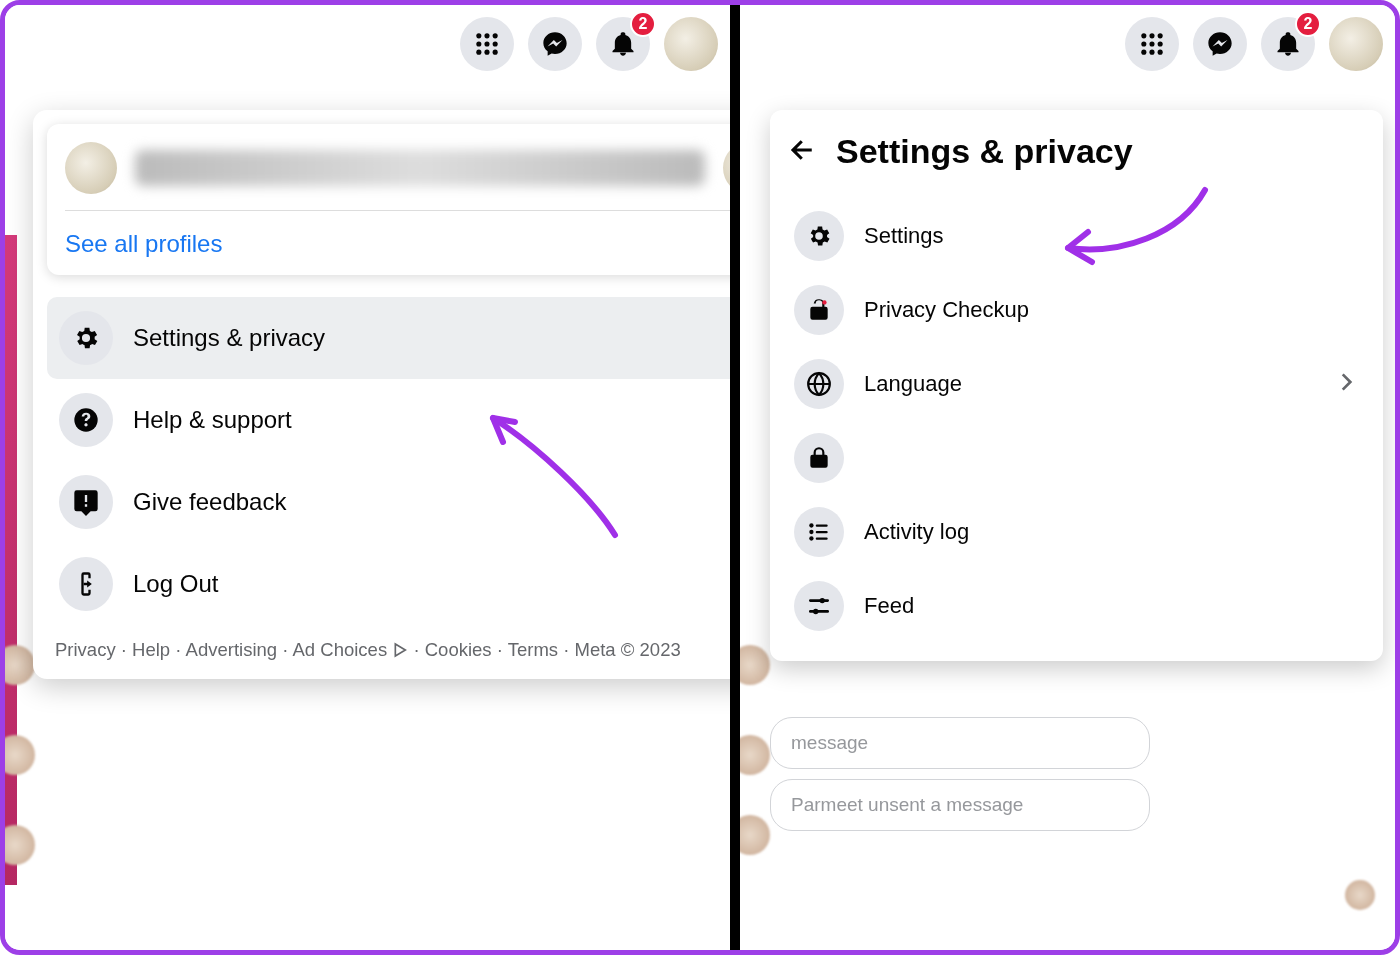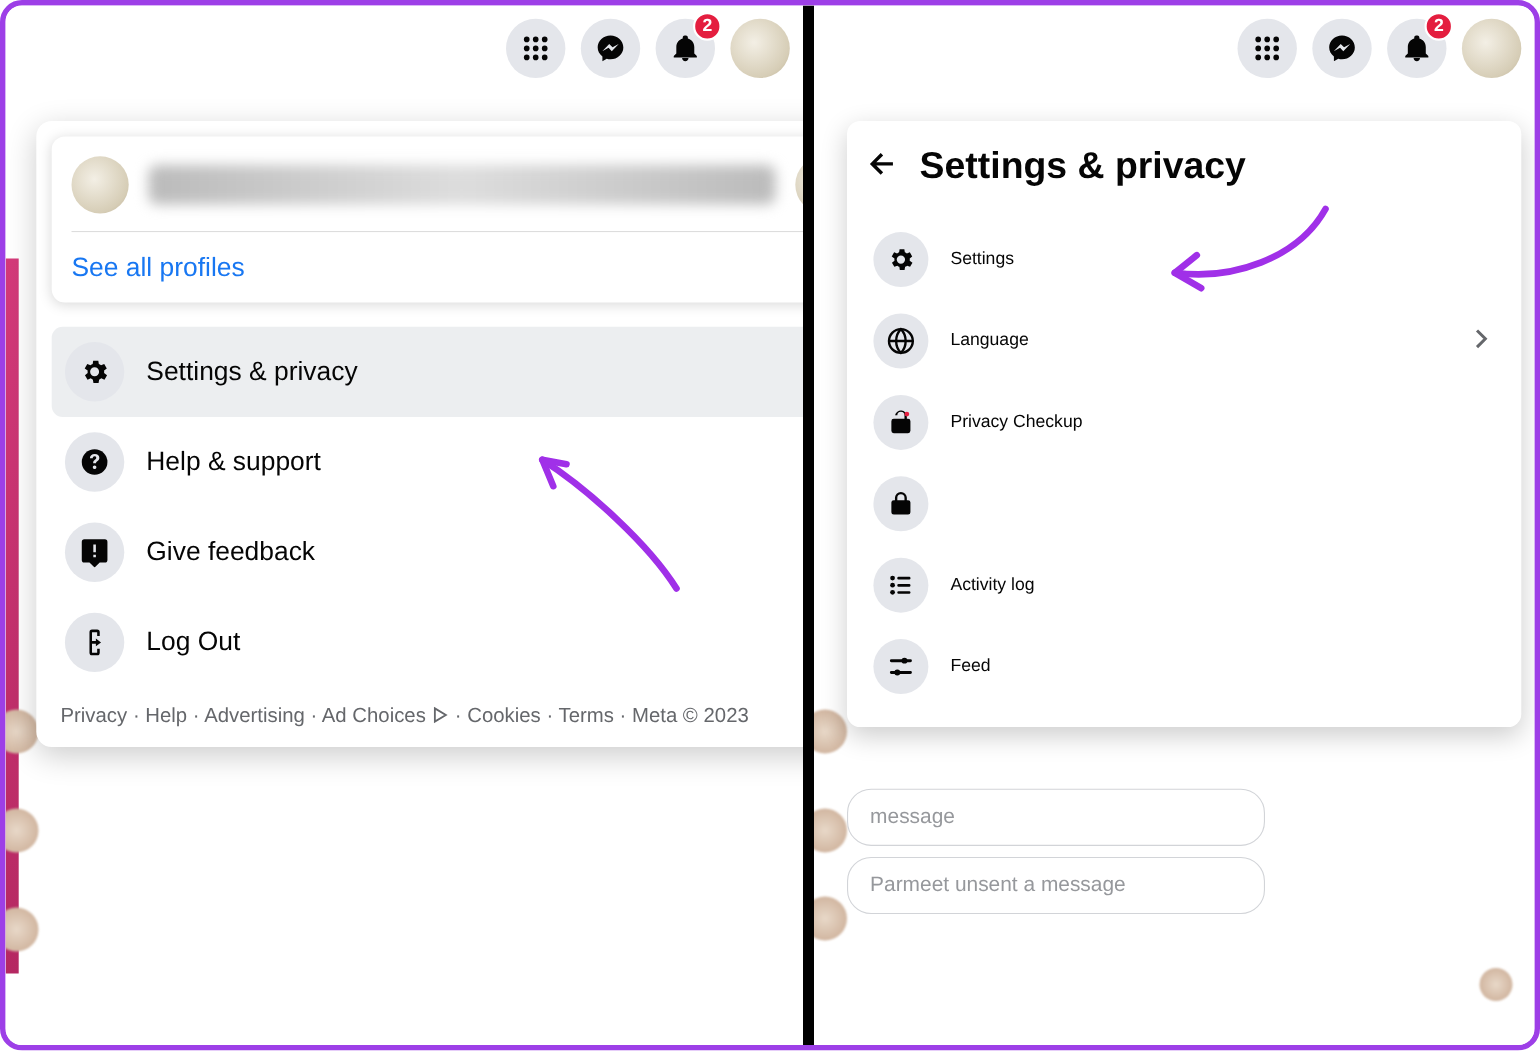--- a/index.html
+++ b/index.html
@@ -147,21 +147,21 @@
   .menu-item2 {
     display:flex; align-items:center; gap:20px;
     padding: 12px 6px;
   }
   .menu-icon2 {
     width:50px; height:50px; border-radius:50%;
     background:#e4e6eb;
     display:flex;align-items:center;justify-content:center;
   }
   .menu-icon2 svg { width:26px; height:26px; fill:#050505; }
-  .menu-label2 { flex:1; font-size:16px; font-weight:500; color:#050505; }
+  .menu-label2 { flex:1; font-size:22px; font-weight:500; color:#050505; }
   
   .bg-chat {
     position:absolute;
     left: 30px;
     top: 680px;
     width: 380px;
     margin-top: 32px;
   }
   .bubble {
     border:1.5px solid #d2d4d8;
@@ -352,37 +352,37 @@
             <div class="menu-icon2">
               <svg viewBox="0 0 24 24">
                 <path d="M19.4 13a7.8 7.8 0 000-2l2.1-1.6-2-3.5-2.5 1a7.6 7.6 0 00-1.7-1l-.4-2.6h-4l-.4 2.6a7.6 7.6 0 00-1.7 1l-2.5-1-2 3.5L6.6 11a7.8 7.8 0 000 2l-2.1 1.6 2 3.5 2.5-1c.5.4 1.1.7 1.7 1l.4 2.6h4l.4-2.6c.6-.3 1.2-.6 1.7-1l2.5 1 2-3.5L19.4 13zM12 15.5A3.5 3.5 0 1112 8.5a3.5 3.5 0 010 7z"></path>
               </svg>
             </div>
             <div class="menu-label2">Settings</div>
           </div>
           <div class="menu-item2">
             <div class="menu-icon2">
               <svg viewBox="0 0 24 24">
+                <path d="M17 9V7a5 5 0 00-9.9-1H9a3 3 0 016 0v3H6a2 2 0 00-2 2v8a2 2 0 002 2h12a2 2 0 002-2v-8a2 2 0 00-2-2h-1z"></path>
+                <circle cx="17" cy="5" r="2" fill="#e41e3f"></circle>
+              </svg>
+            </div>
+            <div class="menu-label2">Privacy Checkup</div>
+          </div>
+          <div class="menu-item2">
+            <div class="menu-icon2">
+              <svg viewBox="0 0 24 24">
                 <circle cx="12" cy="12" r="10" fill="none" stroke="#050505" stroke-width="2"></circle>
                 <path fill="none" stroke="#050505" stroke-width="2" d="M2 12h20M12 2c2.5 2.5 4 6 4 10s-1.5 7.5-4 10c-2.5-2.5-4-6-4-10s1.5-7.5 4-10z"></path>
               </svg>
             </div>
             <div class="menu-label2">Language</div>
             <div class="chevron"><svg viewBox="0 0 24 24">
                 <path d="M9 5l7 7-7 7"></path>
               </svg></div>
-          </div>
-          <div class="menu-item2">
-            <div class="menu-icon2">
-              <svg viewBox="0 0 24 24">
-                <path d="M17 9V7a5 5 0 00-9.9-1H9a3 3 0 016 0v3H6a2 2 0 00-2 2v8a2 2 0 002 2h12a2 2 0 002-2v-8a2 2 0 00-2-2h-1z"></path>
-                <circle cx="17" cy="5" r="2" fill="#e41e3f"></circle>
-              </svg>
-            </div>
-            <div class="menu-label2">Privacy Checkup</div>
           </div>
           <div class="menu-item2">
             <div class="menu-icon2">
               <svg viewBox="0 0 24 24">
                 <path d="M17 9V7a5 5 0 00-10 0v2H6a2 2 0 00-2 2v8a2 2 0 002 2h12a2 2 0 002-2v-8a2 2 0 00-2-2h-1zM9 7a3 3 0 016 0v2H9V7z"></path>
               </svg>
             </div>
           </div>
           <div class="menu-item2">
             <div class="menu-icon2">

